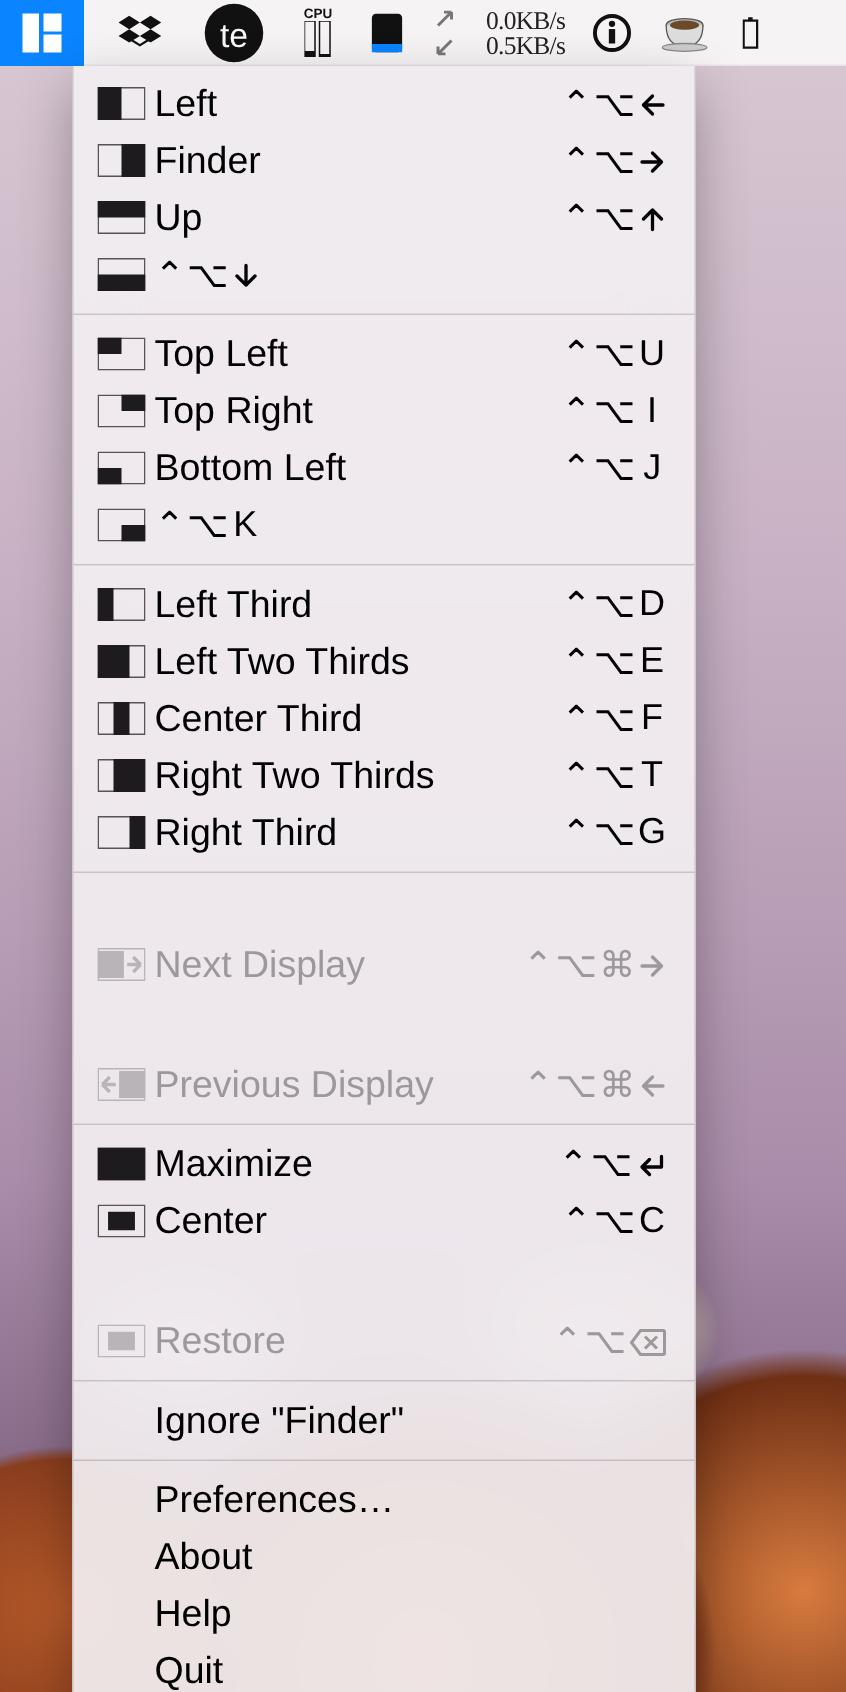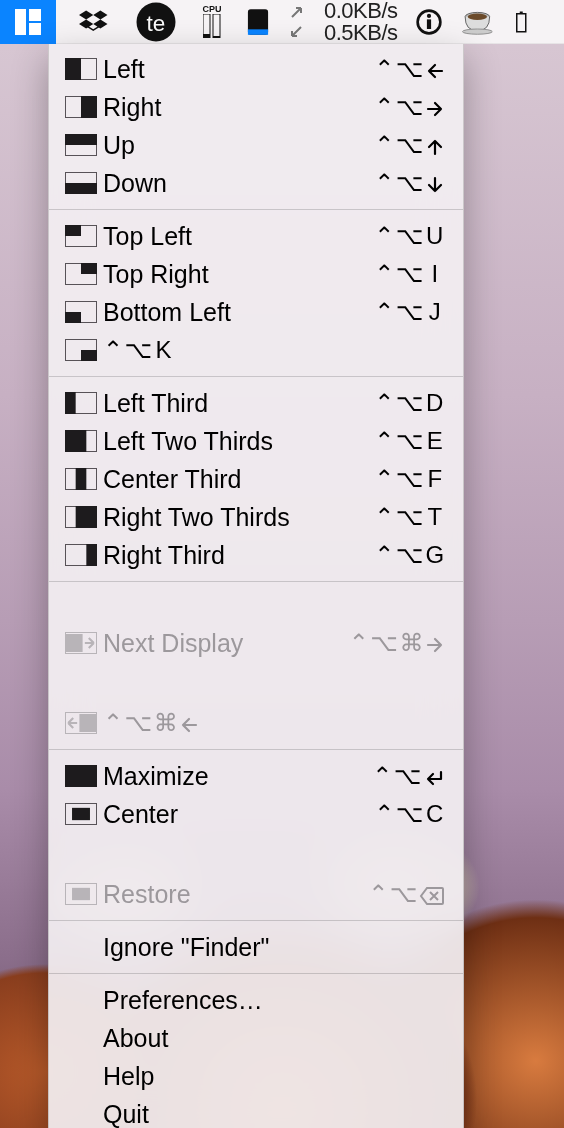--- a/index.html
+++ b/index.html
@@ -52,26 +52,27 @@
       display: flex; align-items: center; justify-content: center;
     }
     .rectangle-app {
       width: 56px; height: 44px;
       background: #0a84ff;
       display: flex; align-items: center; justify-content: center;
     }
     .rectangle-app svg { width: 30px; height: 30px; }
     .dropbox-icon svg { width: 30px; height: 30px; }
     .net-stats {
-      font-size: 22px;
+      font-size: 17px;
       line-height: 1.0;
       color: #222;
       text-align: right;
       font-variant-numeric: tabular-nums;
       letter-spacing: -0.5px;
+      font-family: Liberation Serif, serif;
     }
 
     
     .menu {
       position: absolute;
       top: 44px;
       left: 48px;
       width: 416px;
       background: rgba(242,238,241,0.93);
       backdrop-filter: blur(20px);
@@ -209,21 +210,21 @@
           </svg></span>
       </span>
     </div>
     <div class="menu-item">
       <span class="icon">
         <svg width="32" height="22" viewBox="0 0 32 22">
           <rect x="0.5" y="0.5" width="31" height="21" fill="rgba(0,0,0,0)" stroke="#575257" stroke-width="1"></rect>
           <rect x="16" y="0" width="16" height="22" fill="#1d1b1d"></rect>
         </svg>
       </span>
-      <span class="label">Right</span>
+      <span class="label">Finder</span>
       <span class="shortcut">
         <span class="ctrl-glyph">⌃</span>
         <span class="opt-glyph">⌥</span>
         <span class="arrow-glyph"><svg width="20" height="20" viewBox="0 0 20 20">
             <path d="M3 10 H16 M16 10 l-6 -6 M16 10 l-6 6" stroke="#000" stroke-width="2.2" fill="none" stroke-linecap="round"></path>
           </svg></span>
       </span>
     </div>
     <div class="menu-item">
       <span class="icon">
@@ -241,21 +242,20 @@
           </svg></span>
       </span>
     </div>
     <div class="menu-item">
       <span class="icon">
         <svg width="32" height="22" viewBox="0 0 32 22">
           <rect x="0.5" y="0.5" width="31" height="21" fill="rgba(0,0,0,0)" stroke="#575257" stroke-width="1"></rect>
           <rect x="0" y="11" width="32" height="11" fill="#1d1b1d"></rect>
         </svg>
       </span>
-      <span class="label">Down</span>
       <span class="shortcut">
         <span class="ctrl-glyph">⌃</span>
         <span class="opt-glyph">⌥</span>
         <span class="arrow-glyph"><svg width="20" height="20" viewBox="0 0 20 20">
             <path d="M10 3 V16 M10 16 l-6 -6 M10 16 l6 -6" stroke="#000" stroke-width="2.2" fill="none" stroke-linecap="round"></path>
           </svg></span>
       </span>
     </div>
     <div class="menu-sep"></div>
     <div class="menu-item">
@@ -404,20 +404,21 @@
       </span>
     </div>
     <div class="menu-item disabled">
       <span class="icon">
         <svg width="32" height="22" viewBox="0 0 32 22">
           <rect x="0.5" y="0.5" width="31" height="21" fill="rgba(0,0,0,0)" stroke="#b8b4b8" stroke-width="1"></rect>
           <rect x="14.4" y="2" width="17.6" height="18" fill="#b8b4b8"></rect>
           <path d="M12.16 11 h-8.96 m0 0 l5 -5 m-5 5 l5 5" stroke="#b8b4b8" stroke-width="2.2" fill="none"></path>
         </svg>
       </span>
+      <span class="label">Previous Display</span>
       <span class="shortcut">
         <span class="ctrl-glyph">⌃</span>
         <span class="opt-glyph">⌥</span>
         <span class="cmd-glyph">⌘</span>
         <span class="arrow-glyph"><svg width="20" height="20" viewBox="0 0 20 20">
             <path d="M17 10 H4 M4 10 l6 -6 M4 10 l6 6" stroke="#9c989c" stroke-width="2.2" fill="none" stroke-linecap="round"></path>
           </svg></span>
       </span>
     </div>
     <div class="menu-sep"></div>

